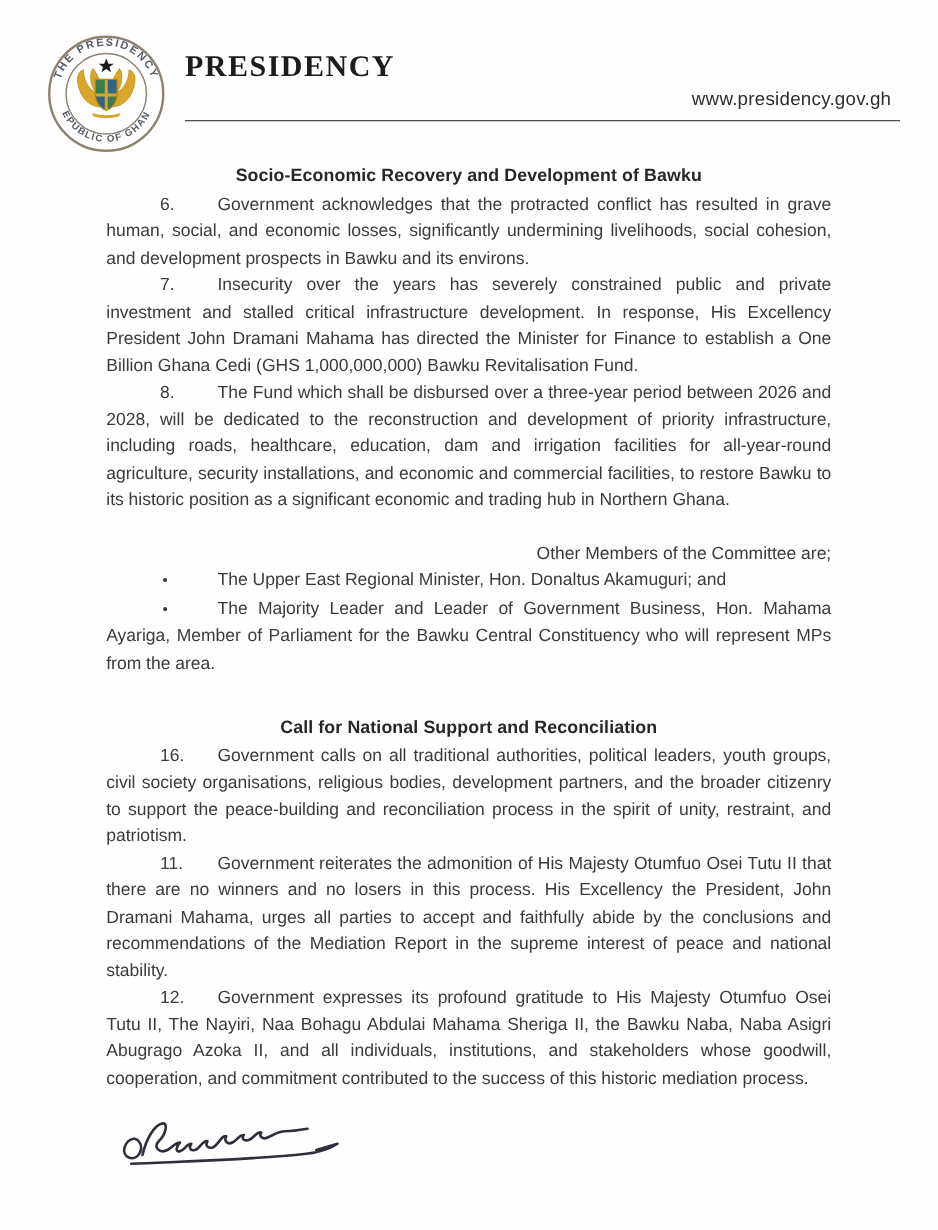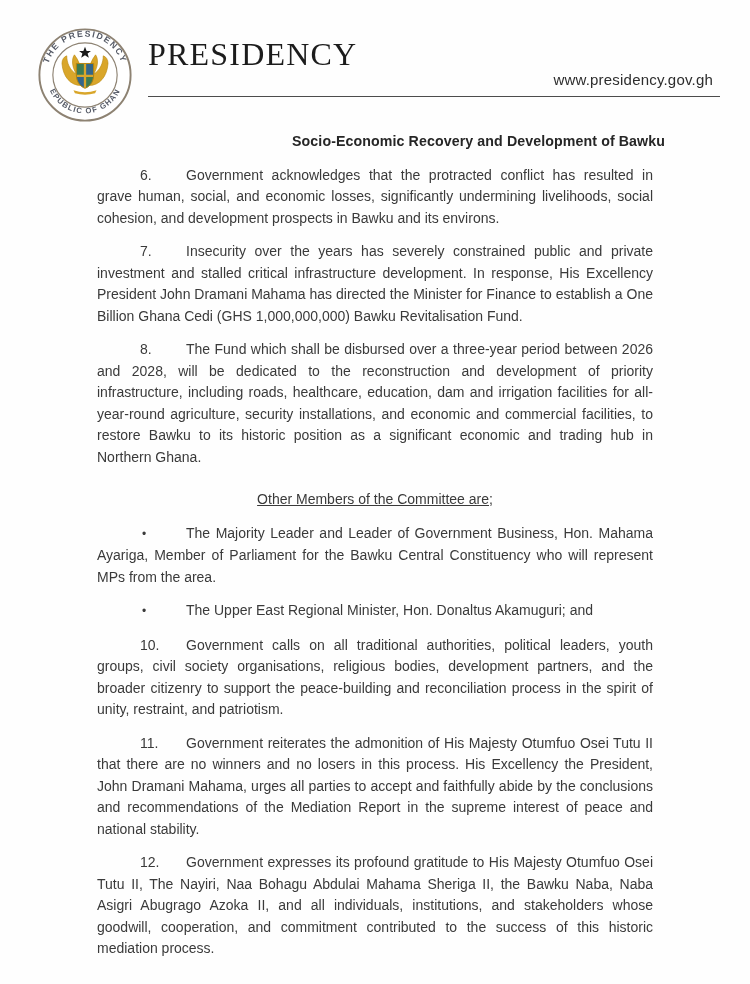--- a/index.html
+++ b/index.html
@@ -11,46 +11,46 @@
     color:#3a3a3a;
     overflow:hidden;
     margin:0 auto;
   }
   
   .letterhead { position:relative; height:131px; }
   .seal { position:absolute; left:37px; top:27px; width:96px; height:96px; }
   .brand {
     position:absolute; left:148px; top:40px;
     font-family:"Liberation Serif", serif;
-    font-weight:400; font-size:32px; line-height:28px;
+    font-weight:700; font-size:24px; line-height:28px;
     letter-spacing:1.2px; color:#1c1c1c;
   }
   .website {
     position:absolute; right:37px; top:71px;
     font-size:15px; color:#2d2d2d; letter-spacing:0.2px;
   }
   .rule {
     position:absolute; left:148px; right:30px; top:96px;
     border-top:1.6px solid #4c4c4c; height:0;
   }
   
   .content {
     margin:0 85px;
     font-size:14px; line-height:21.5px;
     text-align:justify;
   }
   .sec {
     font-size:14.2px; font-weight:700; color:#262626;
-    margin:0; text-align:right; letter-spacing:0.1px;
+    margin:0; text-align:center; letter-spacing:0.1px;
   }
   .sec2 { margin-top:31px; }
-  .para { margin:12px; }
+  .para { margin:0; }
   .pnum { display:inline-block; margin-left:43px; width:46px; }
   .bdot { display:inline-block; margin-left:45px; width:44px; font-size:12px; }
-  .intro { margin-top:21px; text-align:center;text-decoration:underline; }
+  .intro { margin-top:21px; text-align:right; }
   
   .sig-wrap { margin-top:12px; height:60px; text-align:left; }
   .sig-wrap svg { margin-left:8px; }
 </style>
 </head>
 <body>
 
 <div class="page">
 
   <div class="letterhead">
@@ -101,26 +101,27 @@
 
     <p class="para"><span class="pnum">6.</span><span>Government acknowledges that the protracted conflict has resulted in grave human, social, and economic losses, significantly undermining livelihoods, social cohesion, and development prospects in Bawku and its environs.</span></p>
 
     <p class="para"><span class="pnum">7.</span><span>Insecurity over the years has severely constrained public and private investment and stalled critical infrastructure development. In response, His Excellency President John Dramani Mahama has directed the Minister for Finance to establish a One Billion Ghana Cedi (GHS 1,000,000,000) Bawku Revitalisation Fund.</span></p>
 
     <p class="para"><span class="pnum">8.</span><span>The Fund which shall be disbursed over a three-year period between 2026 and 2028, will be dedicated to the reconstruction and development of priority infrastructure, including roads, healthcare, education, dam and irrigation facilities for all-year-round agriculture, security installations, and economic and commercial facilities, to restore Bawku to its historic position as a significant economic and trading hub in Northern Ghana.</span></p>
 
 
     <p class="para intro">Other Members of the Committee are;</p>
 
+    <p class="para"><span class="bdot">•</span><span>The Upper East Regional Minister, Hon. Donaltus Akamuguri; and</span></p>
+
     <p class="para"><span class="bdot">•</span><span>The Majority Leader and Leader of Government Business, Hon. Mahama Ayariga, Member of Parliament for the Bawku Central Constituency who will represent MPs from the area.</span></p>
 
-    <p class="para"><span class="bdot">•</span><span>The Upper East Regional Minister, Hon. Donaltus Akamuguri; and</span></p>
+    <h3 class="sec sec2">Call for National Support and Reconciliation</h3>
 
-
-    <p class="para"><span class="pnum">10.</span><span>Government calls on all traditional authorities, political leaders, youth groups, civil society organisations, religious bodies, development partners, and the broader citizenry to support the peace-building and reconciliation process in the spirit of unity, restraint, and patriotism.</span></p>
+    <p class="para"><span class="pnum">16.</span><span>Government calls on all traditional authorities, political leaders, youth groups, civil society organisations, religious bodies, development partners, and the broader citizenry to support the peace-building and reconciliation process in the spirit of unity, restraint, and patriotism.</span></p>
 
     <p class="para"><span class="pnum">11.</span><span>Government reiterates the admonition of His Majesty Otumfuo Osei Tutu II that there are no winners and no losers in this process. His Excellency the President, John Dramani Mahama, urges all parties to accept and faithfully abide by the conclusions and recommendations of the Mediation Report in the supreme interest of peace and national stability.</span></p>
 
     <p class="para"><span class="pnum">12.</span><span>Government expresses its profound gratitude to His Majesty Otumfuo Osei Tutu II, The Nayiri, Naa Bohagu Abdulai Mahama Sheriga II, the Bawku Naba, Naba Asigri Abugrago Azoka II, and all individuals, institutions, and stakeholders whose goodwill, cooperation, and commitment contributed to the success of this historic mediation process.</span></p>
 
     <div class="sig-wrap">
       <svg width="200" height="58" viewBox="0 0 200 58" aria-hidden="true">
         <g fill="none" stroke="#2f2f3c" stroke-width="2.1" stroke-linecap="round" stroke-linejoin="round">
           <path d="M14 26 c-7 1 -11 12 -4 15 c7 3 13 -7 8 -13 c-2 -2.5 -5 -2 -4 -2
                    m7 13 c3 -13 9 -23 15 -25 c6 -2 4 8 -2 14 c-5 5 1 10 7 7 c4 -2 6 -6 10 -6

